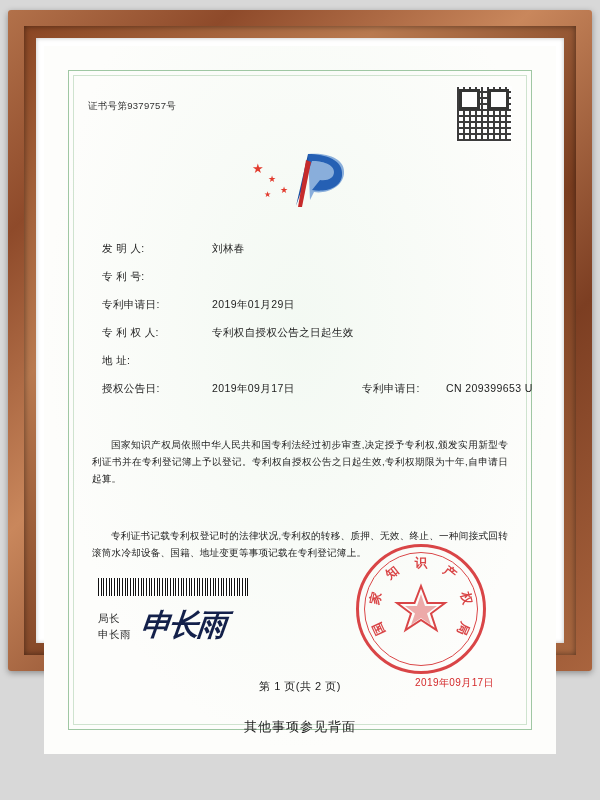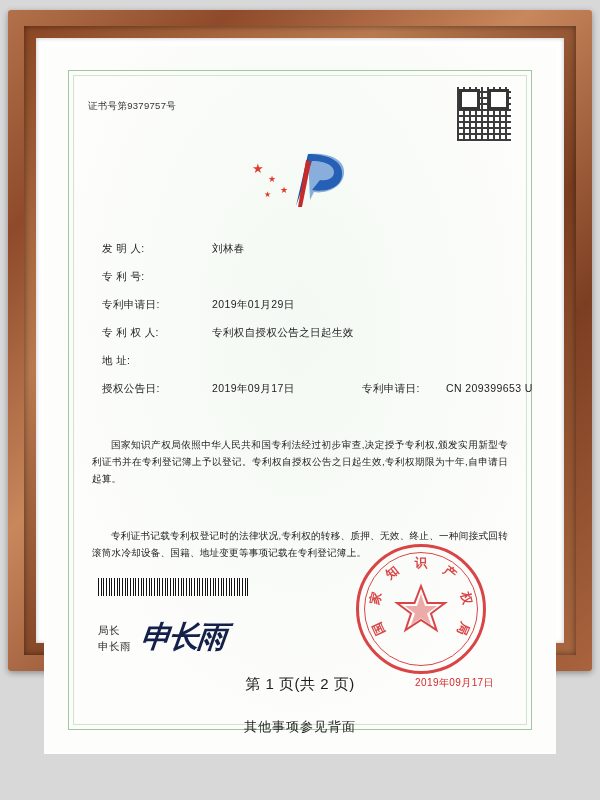--- a/index.html
+++ b/index.html
@@ -196,21 +196,21 @@
     background-image: repeating-linear-gradient(90deg,
       #111 0px, #111 1px, #fff 1px, #fff 3px,
       #111 3px, #111 4.5px, #fff 4.5px, #fff 5.5px,
       #111 5.5px, #111 6px, #fff 6px, #fff 8px);
   }
 
   
   .sign-block {
     position: absolute;
     left: 10px;
-    bottom: 56px;
+    bottom: 68px;
     display: flex;
     align-items: center;
   }
   .sign-labels {
     font-size: 10.5px;
     line-height: 16px;
     color: #1d1d1d;
     letter-spacing: 0.5px;
   }
   .sign-script {
@@ -267,21 +267,21 @@
     color: #d4282a;
     letter-spacing: 0.4px;
   }
 
   
   .page-no {
     position: absolute;
     left: 0; right: 0;
     bottom: 20px;
     text-align: center;
-    font-size: 15px;
+    font-size: 11px;
     color: #1d1d1d;
     letter-spacing: 0.5px;
   }
   .footer-note {
     position: absolute;
     left: 0; right: 0;
     bottom: -22px;
     text-align: center;
     font-size: 13px;
     color: #1d1d1d;

